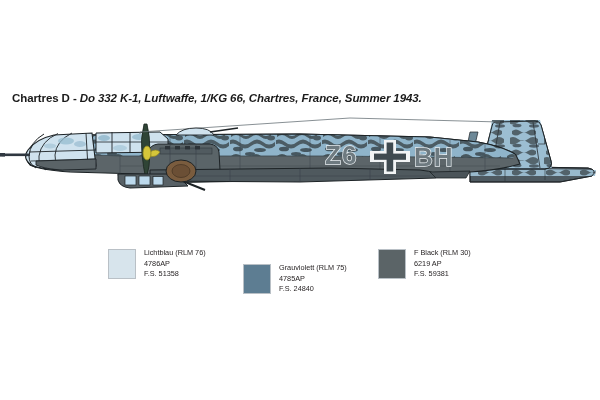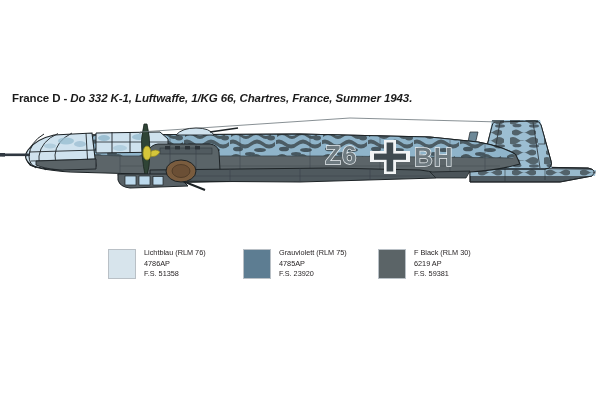--- a/index.html
+++ b/index.html
@@ -62,21 +62,21 @@
     width: 600px;
     height: 52px;
   }
   .legend-item {
     position: absolute;
     top: 0;
     display: flex;
     align-items: flex-start;
   }
   .legend-item.i0 { left: 108px; }
-  .legend-item.i1 { left: 243px; }
+  .legend-item.i1 { left: 243px; margin-top: 15px; }
   .legend-item.i2 { left: 378px; }
 
   .swatch {
     width: 28px;
     height: 30px;
     border: 1px solid #b9c0c6;
     box-sizing: border-box;
     flex: 0 0 auto;
     margin-top: 1px;
   }
@@ -88,21 +88,21 @@
     white-space: nowrap;
   }
   .legend-text div { white-space: nowrap; }
 </style>
 </head>
 <body>
 
 <div id="root">
 
   <div class="title-row">
-    <span class="title-version">France D</span><span class="title-dash"> - </span><span class="title-desc">Do 332 K-1, Luftwaffe, 1/KG 66, Chartres, France, Summer 1943.</span>
+    <span class="title-version">Chartres D</span><span class="title-dash"> - </span><span class="title-desc">Do 332 K-1, Luftwaffe, 1/KG 66, Chartres, France, Summer 1943.</span>
   </div>
 
   <div id="plane-stage">
     <svg id="plane-svg" width="600" height="135" viewBox="0 0 600 135" xmlns="http://www.w3.org/2000/svg">
       <defs>
 
         <pattern id="mottle" x="0" y="0" width="46" height="22" patternUnits="userSpaceOnUse">
           <rect width="46" height="22" fill="#8fb4ca"></rect>
           <path d="M1 4 q5 -4 10 0 q5 4 10 0 q5 -4 10 0 q5 4 10 0 v3 q-5 4 -10 0 q-5 -4 -10 0 q-5 4 -10 0 q-5 -4 -10 0 z" fill="#48585f"></path>
           <path d="M-3 12 q6 -5 12 0 q6 5 12 0 q6 -5 12 0 q6 5 12 0 v4 q-6 5 -12 0 q-6 -5 -12 0 q-6 5 -12 0 q-6 -5 -12 0 z" fill="#4c5c64"></path>
@@ -302,21 +302,21 @@
         <div>4786AP</div>
         <div>F.S. 51358</div>
       </div>
     </div>
 
     <div class="legend-item i1">
       <div class="swatch" style="background:#5d7d92"></div>
       <div class="legend-text">
         <div>Grauviolett (RLM 75)</div>
         <div>4785AP</div>
-        <div>F.S. 23920</div>
+        <div>F.S. 24840</div>
       </div>
     </div>
 
     <div class="legend-item i2">
       <div class="swatch" style="background:#5b6467"></div>
       <div class="legend-text">
         <div>F Black (RLM 30)</div>
         <div>6219 AP</div>
         <div>F.S. 59381</div>
       </div>

